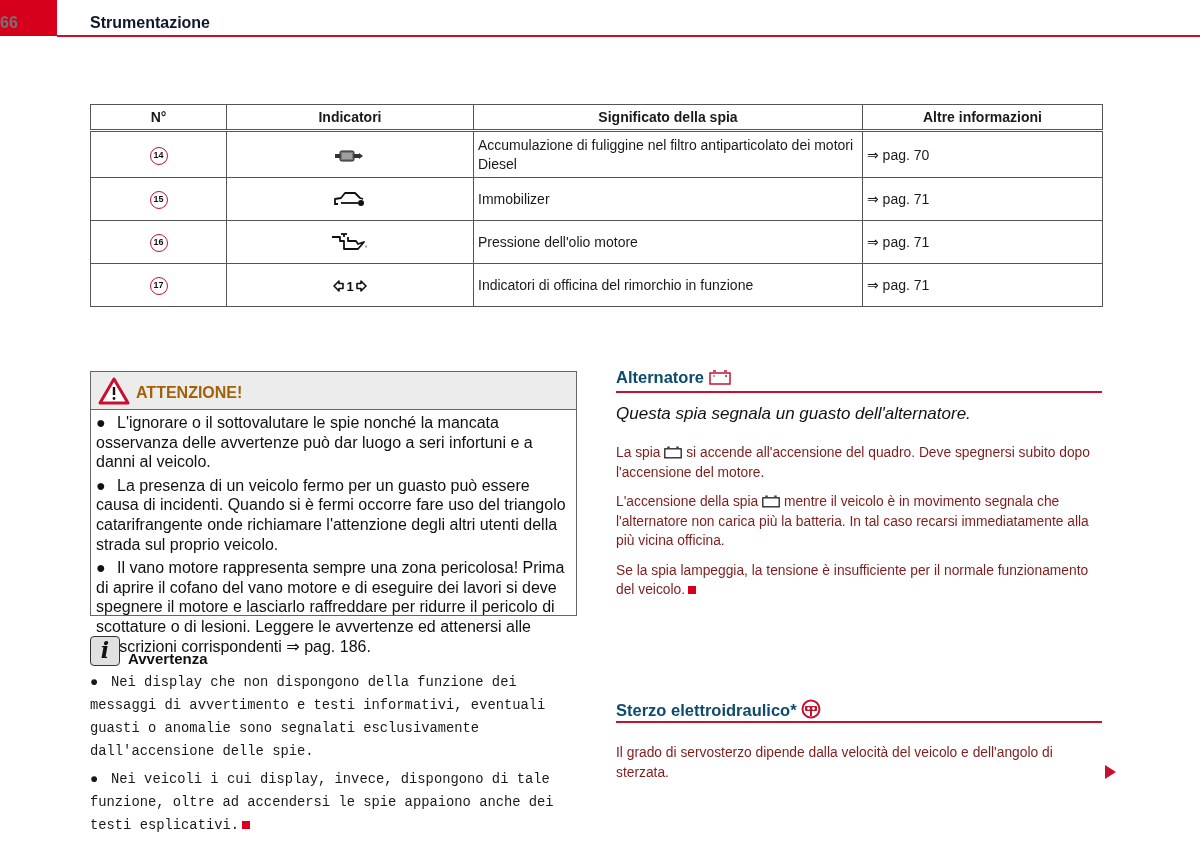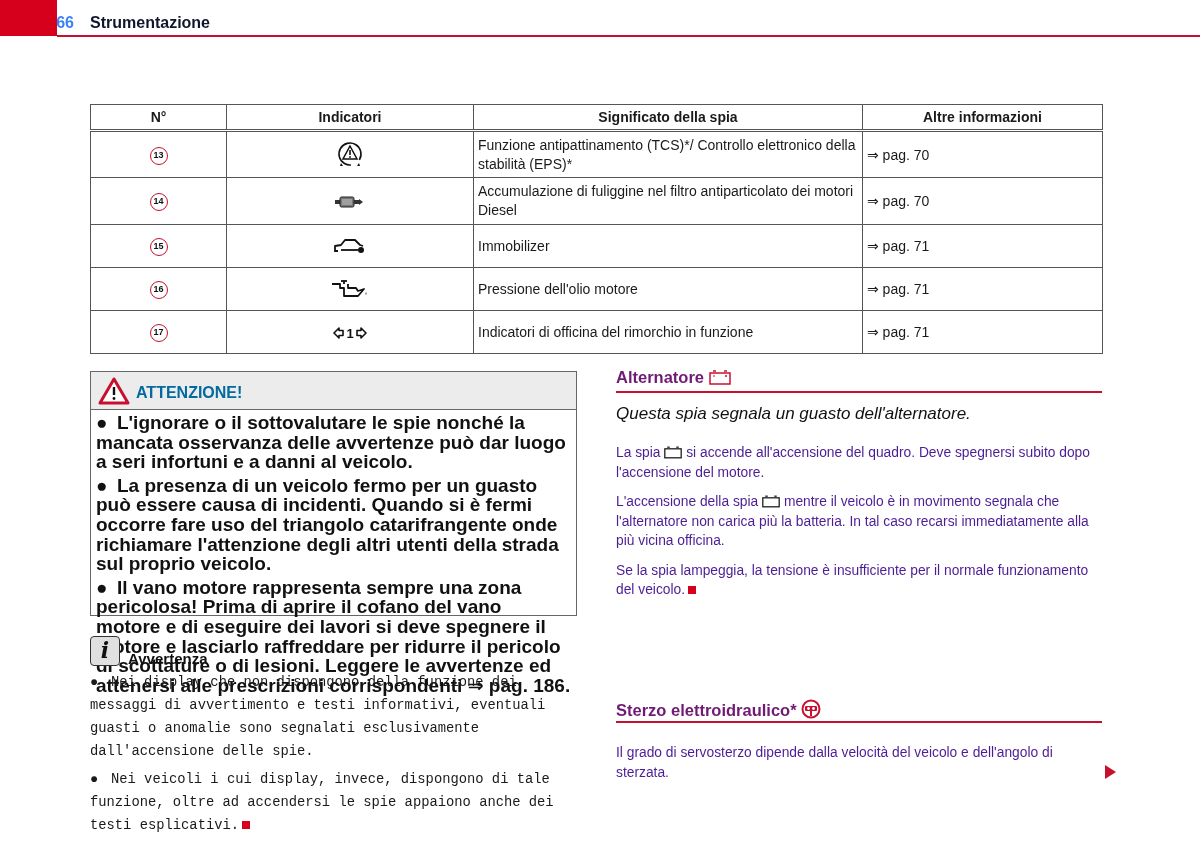--- a/index.html
+++ b/index.html
@@ -2,21 +2,21 @@
 <html><head>
 <meta charset="utf-8">
 <style>
   * { box-sizing: border-box; margin: 0; padding: 0; }
   html, body { width: 1200px; height: 849px; background: #ffffff; overflow: hidden; }
   body { font-family: "Liberation Sans", "DejaVu Sans", sans-serif; color: #1a1a1a; position: relative; }
 
   
   .page-header { position: absolute; left: 0; top: 0; width: 1200px; height: 37px; }
   .page-num-box { position: absolute; left: 0; top: 0; width: 57px; height: 36px; background: #d6001c; }
-  .page-num { position: absolute; left: 0; top: 14px; width: 74px; text-align: right; color: #3b82f6; font-weight: bold; font-size: 16px; }
+  .page-num { position: absolute; left: 0; top: 14px; width: 74px; text-align: left; color: #737373; font-weight: bold; font-size: 16px; }
   .page-title { position: absolute; left: 90px; top: 14px; font-weight: bold; font-size: 16px; color: #0f172a; }
   .header-rule { position: absolute; left: 57px; top: 35px; width: 1143px; height: 2px; background: #c8102e; }
 
   
   .signal-table { position: absolute; left: 90px; top: 104px; width: 1013px; border-collapse: collapse; font-size: 14px; }
   .signal-table th, .signal-table td { border: 1px solid #555; }
   .signal-table th { height: 26px; font-weight: bold; font-size: 14px; text-align: center; background: #fff; }
   .signal-table thead tr { border-bottom: 3px double #555; }
   .signal-table td { vertical-align: middle; }
   .col-n { width: 136px; text-align: center; }
@@ -25,37 +25,37 @@
   .col-info { padding: 0 4px; }
   .row-2 td { height: 47px; }
   .row-1 td { height: 43px; }
   .num-circle { display: inline-block; width: 18px; height: 18px; border: 1.5px solid #c8102e; border-radius: 50%; font-size: 9px; font-weight: bold; line-height: 15px; text-align: center; color: #111; }
   .ideo { display: inline-block; vertical-align: middle; }
 
   
   .warn-box { position: absolute; left: 90px; top: 371px; width: 487px; height: 245px; border: 1.5px solid #666; }
   .warn-head { height: 38px; background: #ececec; border-bottom: 1.5px solid #666; position: relative; }
   .warn-head .tri { position: absolute; left: 6px; top: 4px; }
-  .warn-title { position: absolute; left: 45px; top: 12px; font-weight: bold; font-size: 16px; color: #0369a1; }
-  .warn-body { padding: 3px 5px 0 5px; font-weight: bold; font-size: 19px; line-height: 19.6px; color: #111; }
+  .warn-title { position: absolute; left: 45px; top: 12px; font-weight: bold; font-size: 16px; color: #a16207; }
+  .warn-body { padding: 3px 5px 0 5px; font-weight: normal; font-size: 16px; line-height: 19.6px; color: #111; }
   .warn-body p { margin-bottom: 4px; }
   .bullet { display: inline-block; width: 21px; }
 
   
   .note { position: absolute; left: 90px; top: 636px; width: 490px; }
   .note-icon { position: absolute; left: 0; top: 0; width: 30px; height: 30px; border: 1.5px solid #333; border-radius: 4px; background: #e0e0e0; text-align: center; font-family: "DejaVu Serif", serif; font-style: italic; font-weight: bold; font-size: 22px; line-height: 27px; color: #111; }
   .note-title { position: absolute; left: 38px; top: 14px; font-weight: bold; font-size: 15px; color: #111; }
   .note-body { position: absolute; left: 0; top: 35px; width: 490px; font-size: 13.8px; line-height: 23px; font-family: Liberation Mono, monospace; }
   .note-body p { margin-bottom: 5px; }
 
   
-  .section-title { position: absolute; left: 616px; font-weight: bold; font-size: 16.5px; color: #701a75; }
+  .section-title { position: absolute; left: 616px; font-weight: bold; font-size: 16.5px; color: #0c4a6e; }
   .section-rule { position: absolute; left: 616px; width: 486px; height: 1.5px; background: #c8102e; }
   .lead { position: absolute; left: 616px; top: 404px; font-style: italic; font-size: 17px; color: #111; }
-  .body-text { position: absolute; left: 616px; width: 490px; font-size: 13.8px; line-height: 19.5px; color: #4c1d95; }
+  .body-text { position: absolute; left: 616px; width: 490px; font-size: 13.8px; line-height: 19.5px; color: #7f1d1d; }
   .body-text p { margin-bottom: 10px; }
   .end-square { display: inline-block; width: 8px; height: 8px; background: #d6001c; margin-left: 3px; vertical-align: 0; }
   .batt { display: inline-block; vertical-align: -2px; }
   .next-arrow { position: absolute; left: 1105px; top: 765px; width: 0; height: 0; border-top: 7px solid transparent; border-bottom: 7px solid transparent; border-left: 11px solid #c8102e; }
 </style>
 </head>
 <body>
 
 <div class="page-header">
   <div class="page-num-box"></div>
@@ -67,35 +67,20 @@
 <table class="signal-table">
   <thead>
     <tr>
       <th class="col-n">N°</th>
       <th class="col-icon">Indicatori</th>
       <th>Significato della spia</th>
       <th>Altre informazioni</th>
     </tr>
   </thead>
   <tbody>
-    <tr class="row-2">
-      <td class="col-n"><span class="num-circle">13</span></td>
-      <td class="col-icon">
-        <svg class="ideo" width="30" height="28" viewBox="0 0 30 28">
-          <circle cx="15" cy="13" r="11" fill="none" stroke="#111" stroke-width="1.6" stroke-dasharray="52 10" transform="rotate(120 15 13)"></circle>
-          <path d="M15 5 L22 18 L8 18 Z" fill="none" stroke="#111" stroke-width="1.5"></path>
-          <line x1="15" y1="9" x2="15" y2="14" stroke="#111" stroke-width="1.6"></line>
-          <circle cx="15" cy="16" r="0.9" fill="#111"></circle>
-          <path d="M6 22 L8 25 L5 25 Z" fill="#111"></path>
-          <path d="M24 22 L22 25 L25 25 Z" fill="#111"></path>
-        </svg>
-      </td>
-      <td class="col-sig">Funzione antipattinamento (TCS)*/ Controllo elettronico della stabilità (EPS)*</td>
-      <td class="col-info">⇒ pag. 70</td>
-    </tr>
     <tr class="row-2">
       <td class="col-n"><span class="num-circle">14</span></td>
       <td class="col-icon">
         <svg class="ideo" width="30" height="14" viewBox="0 0 30 14">
           <rect x="0" y="5" width="5" height="4" fill="#333"></rect>
           <rect x="5" y="2" width="14" height="10" rx="1.5" fill="#777" stroke="#222" stroke-width="1"></rect>
           <path d="M7 5 h10 M7 7 h10 M7 9 h10" stroke="#ddd" stroke-width="0.8"></path>
           <rect x="19" y="5" width="5" height="4" fill="#333"></rect>
           <path d="M24 4 L28 7 L24 10 Z" fill="#333"></path>
         </svg>

